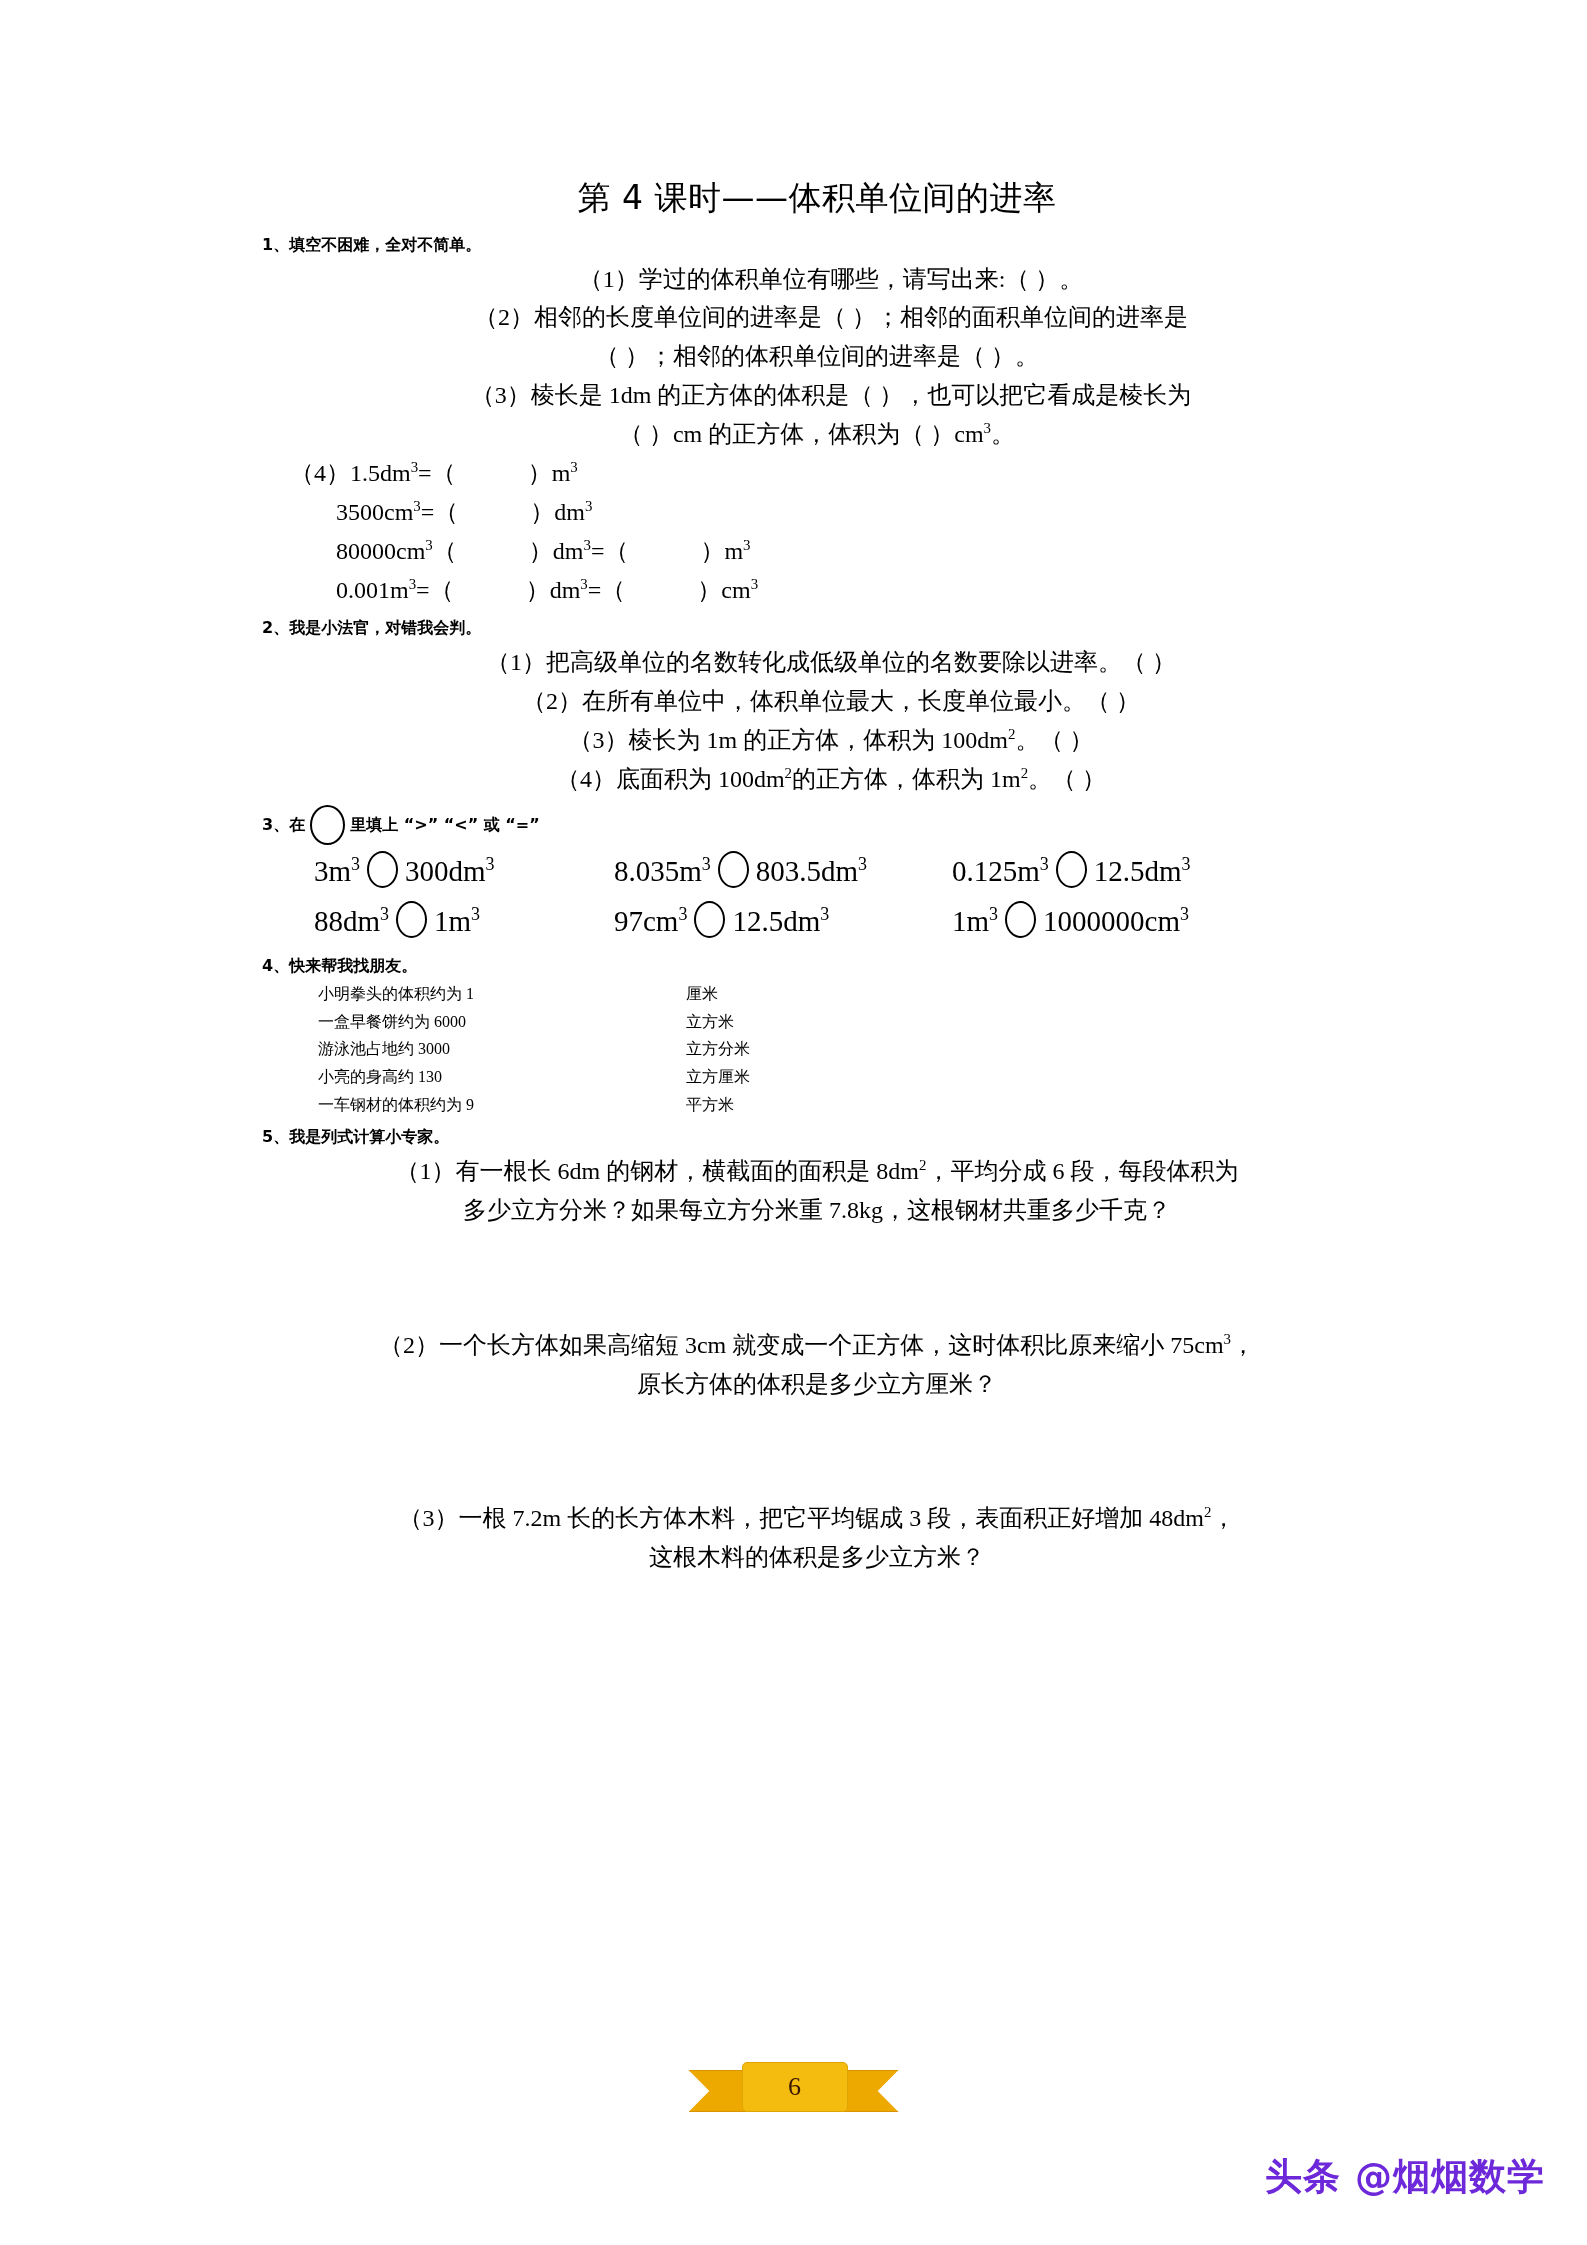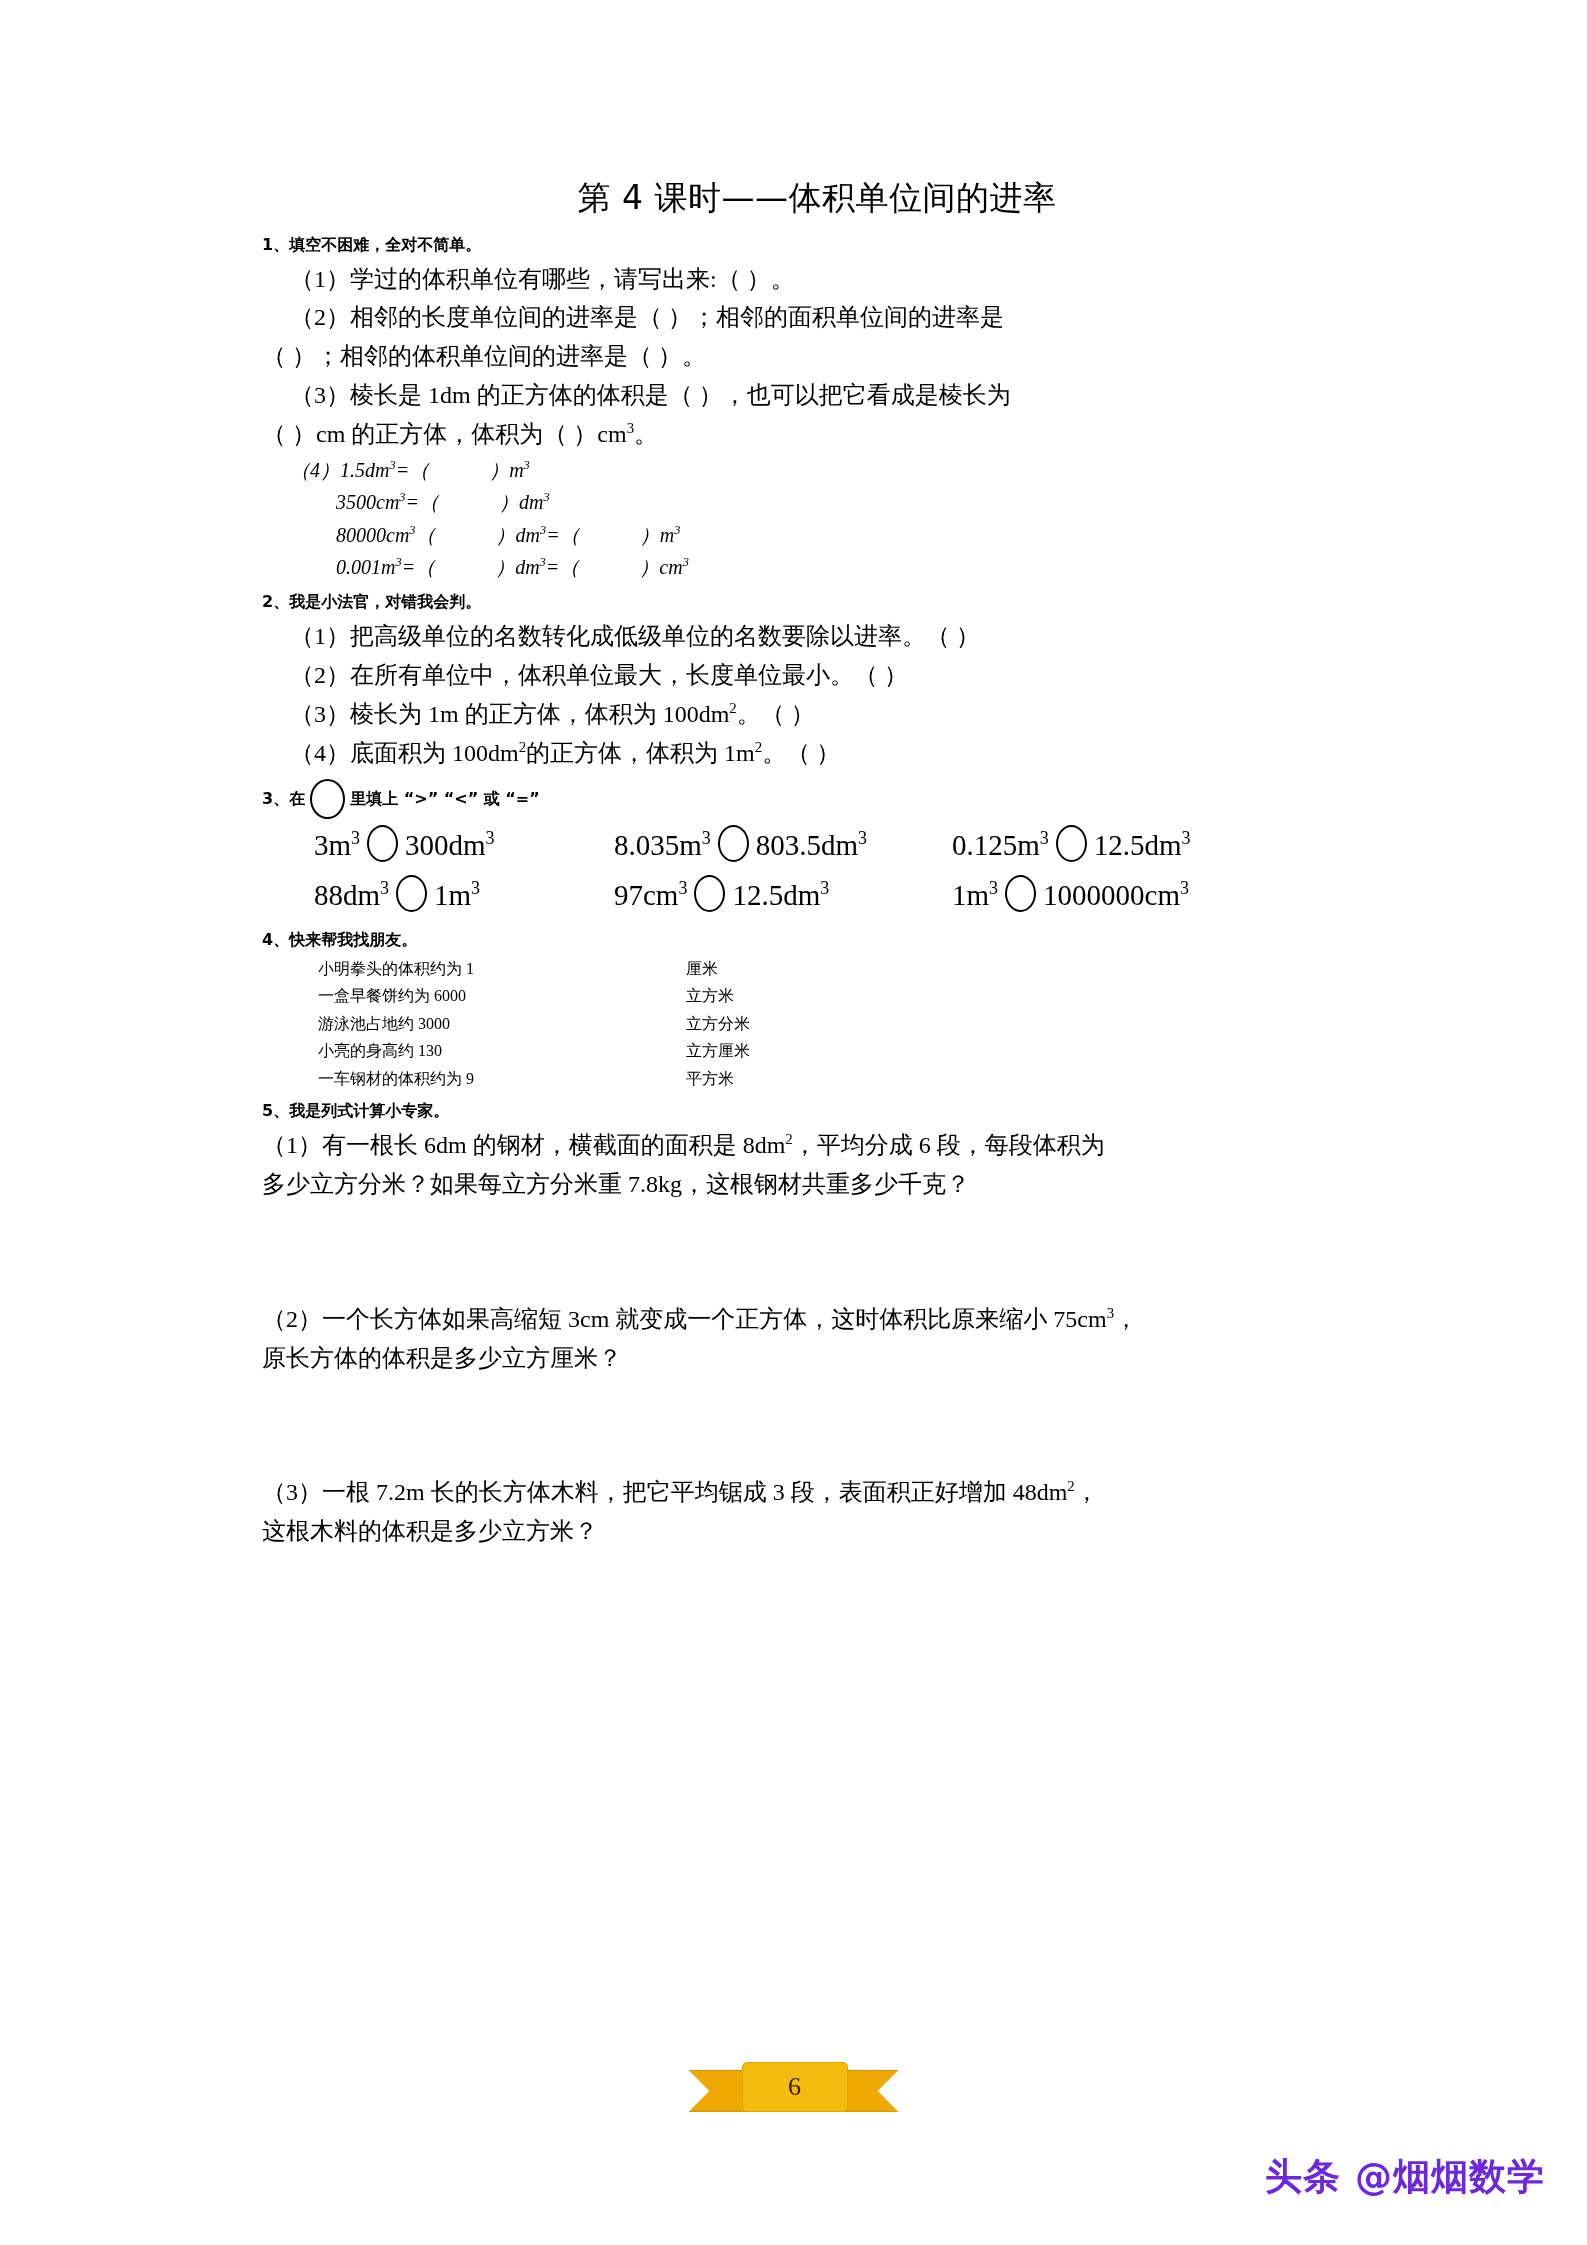--- a/index.html
+++ b/index.html
@@ -53,36 +53,36 @@
     align-items: center;
     gap: 4px;
   }
 
   
   .q {
     font-size: 24px;
     line-height: 1.62;
     margin: 0;
     padding-left: 28px;
+    text-align: center;
   }
   .q.noindent { padding-left: 0; }
   .cont { padding-left: 0px; }
   sup {
     font-size: 0.62em;
     vertical-align: super;
     line-height: 0;
   }
 
   
   .conv-block { padding-left: 28px; }
   .conv-line {
-    font-size: 20px;
+    font-size: 24px;
     line-height: 1.62;
     white-space: pre;
-    font-style: italic;
   }
   .conv-line.first { padding-left: 0; }
   .conv-indent { padding-left: 46px; }
 
   
   .circ {
     display: inline-block;
     width: 27px;
     height: 33px;
     border: 2.2px solid #000;

